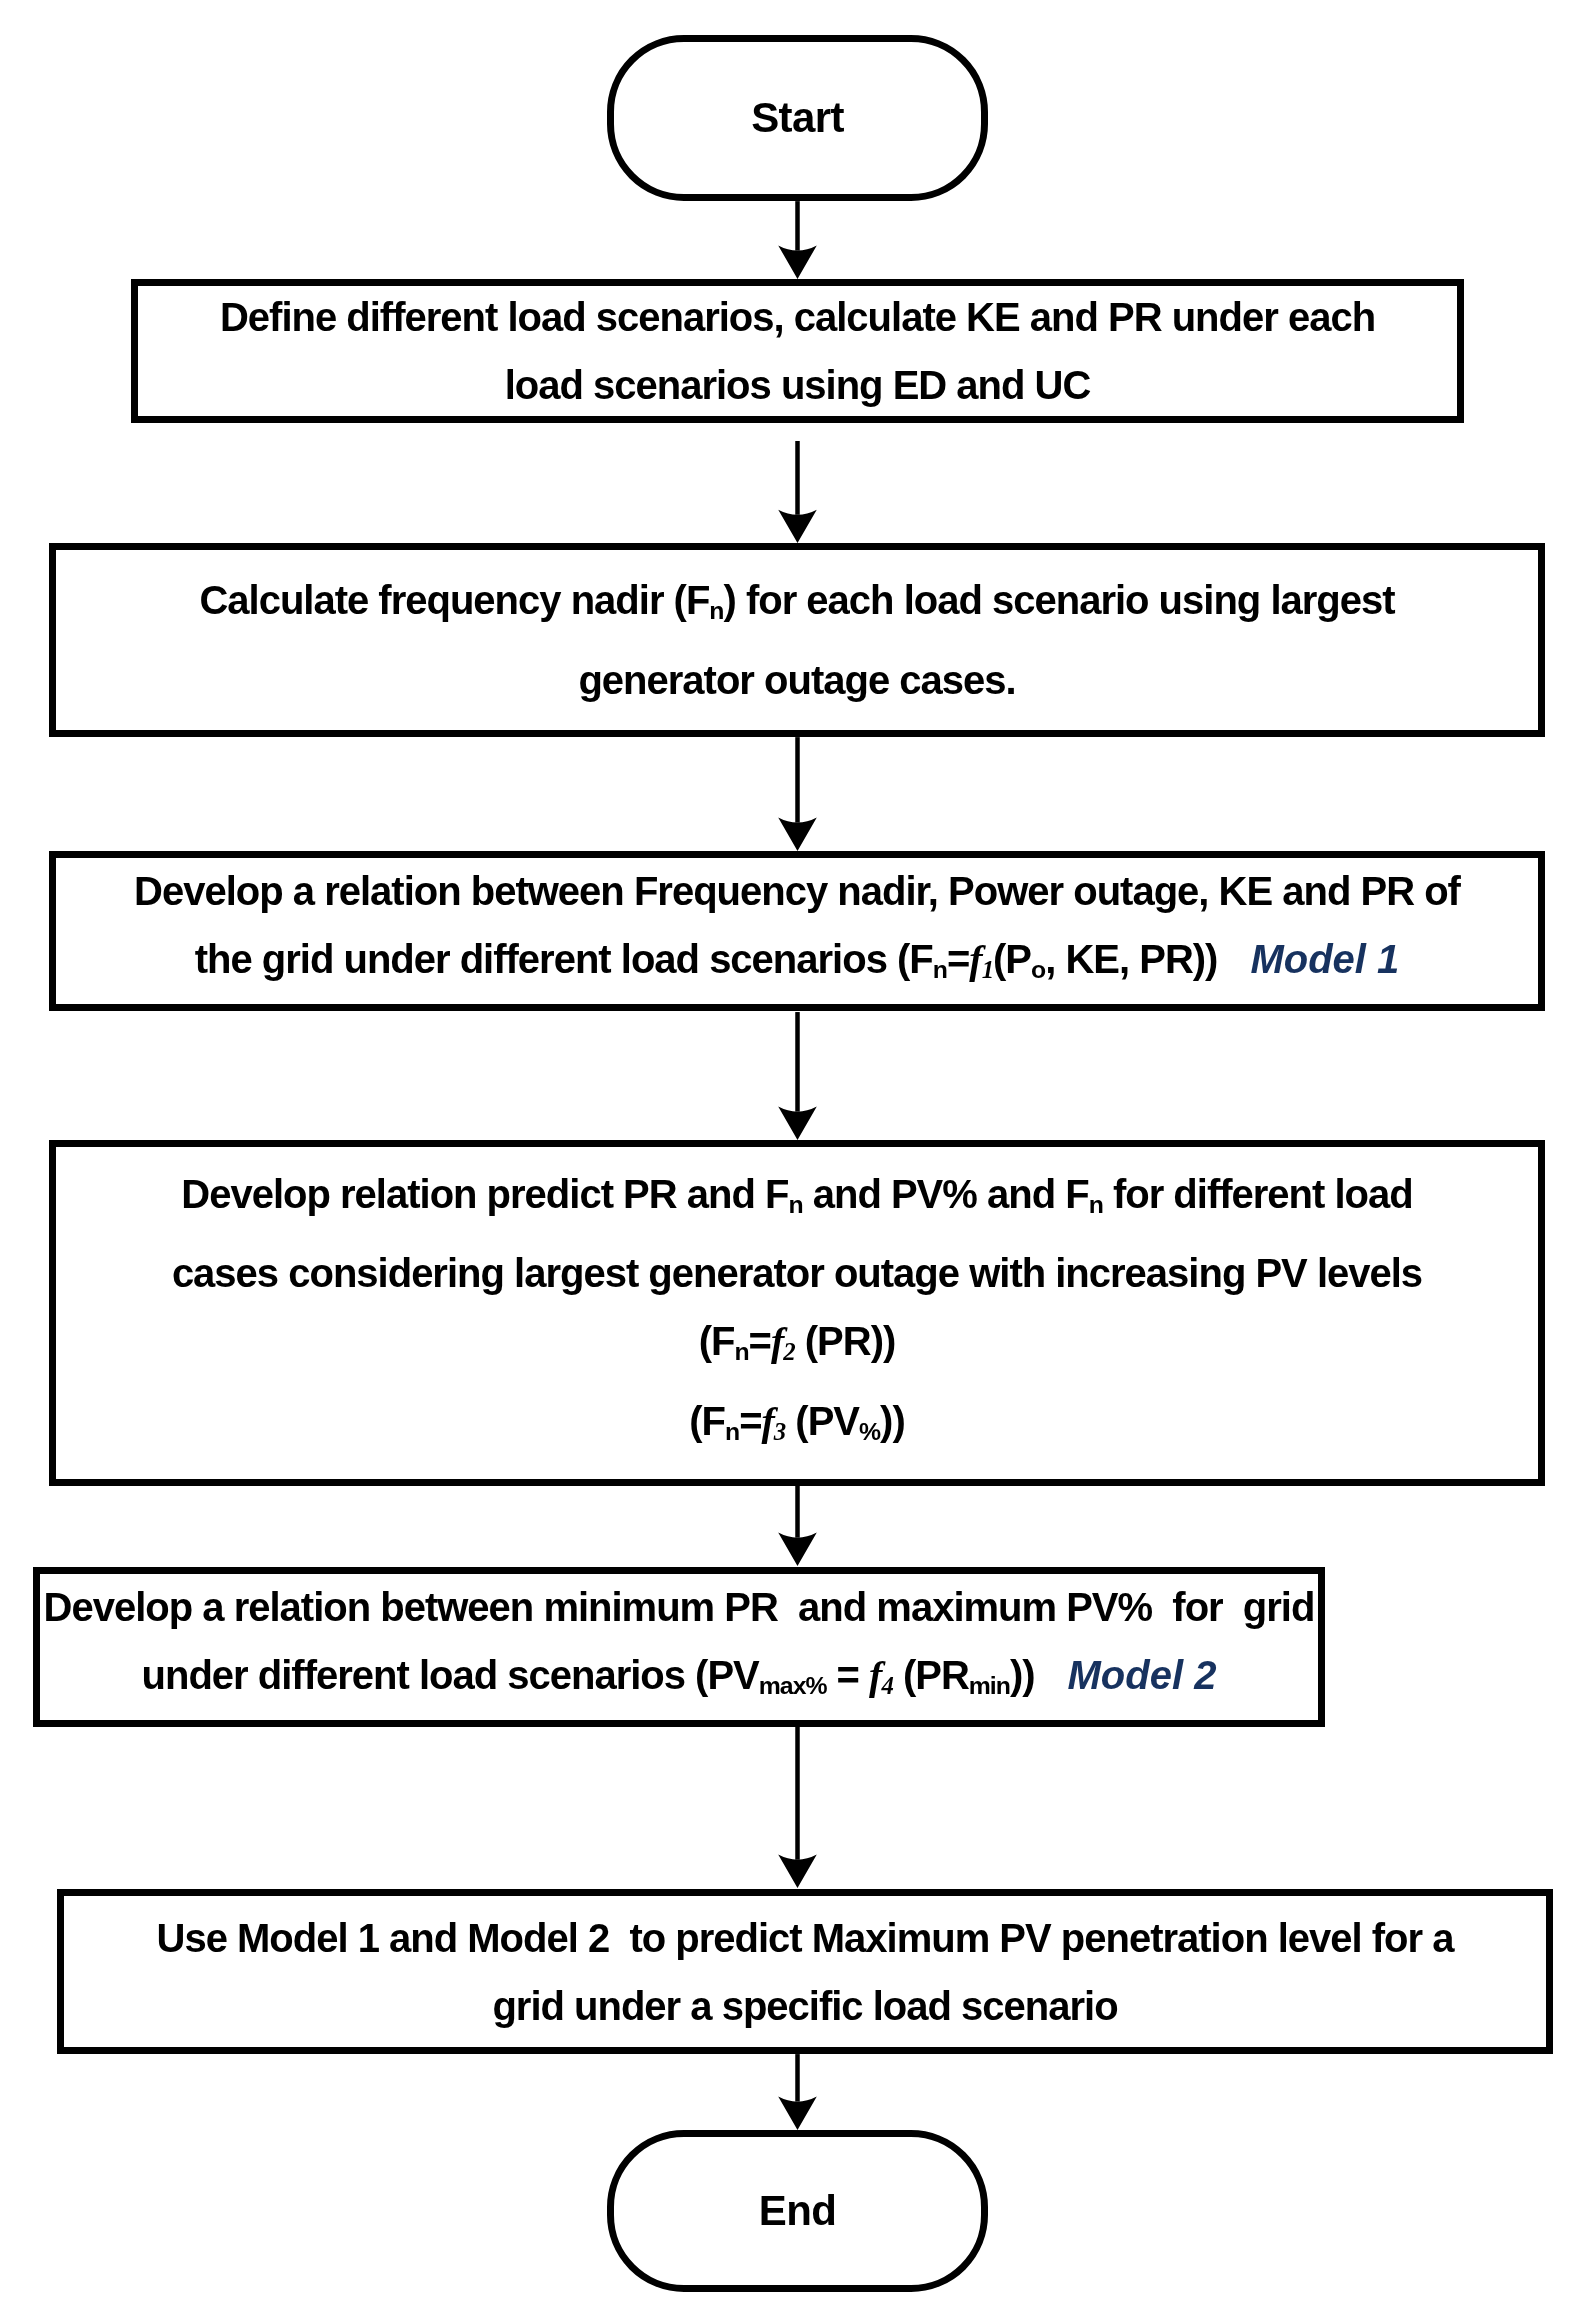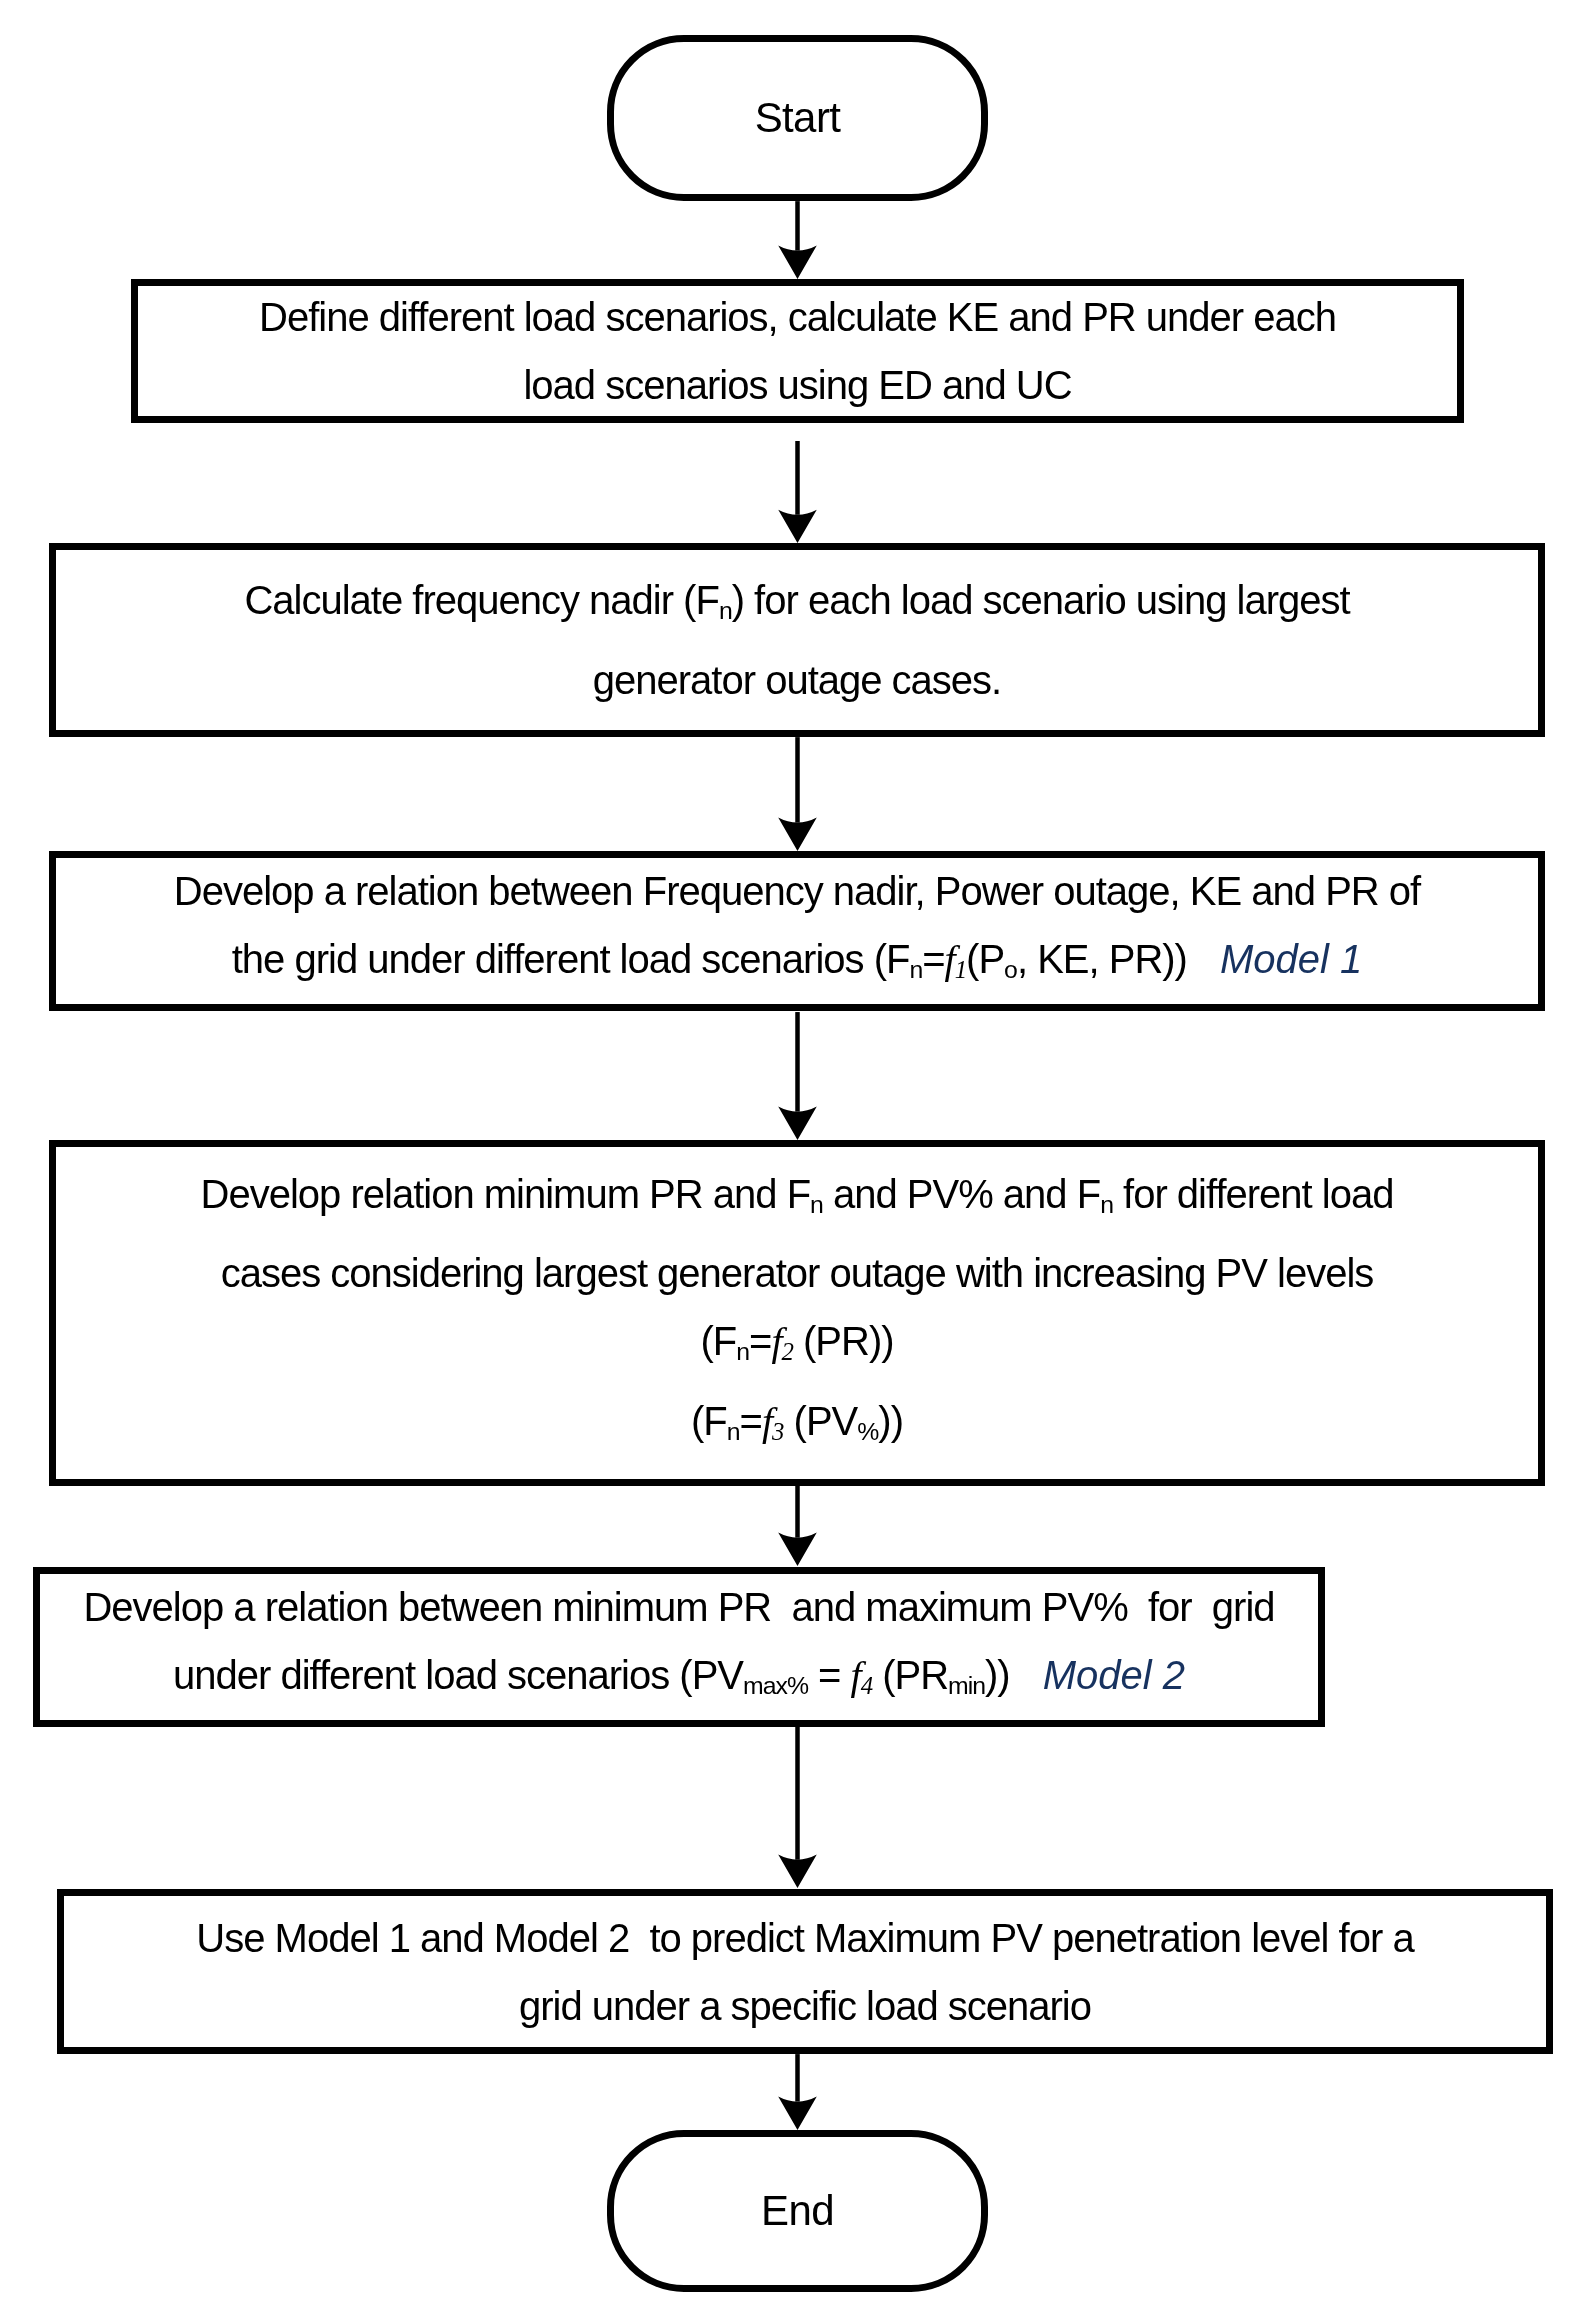--- a/index.html
+++ b/index.html
@@ -1,20 +1,20 @@
 <!DOCTYPE html>
 <html style="--ink: #000000; --navy: #17325f;font-size:10.3px"><head>
 <meta charset="utf-8">
 <style>
   :root { --ink:#000000; --navy:#17325f; }
   html,body { margin:0; padding:0; background:#ffffff; }
   .canvas {
     position:relative; width:1588px; height:2319px; background:#ffffff;
     font-family:"Liberation Sans","DejaVu Sans",sans-serif;
-    color:var(--ink); font-weight:normal;
+    color:var(--ink); font-weight:bold;
   }
   .node {
     position:absolute; box-sizing:border-box;
     border:7px solid var(--ink); background:#ffffff;
     display:flex; flex-direction:column; justify-content:center; align-items:center;
     text-align:center;
   }
   .terminal { border-radius:77px; font-size:42px; letter-spacing:-0.6px; }
   .process  { font-size:40px; letter-spacing:-1px; }
   .line { white-space:nowrap; line-height:68px; }
@@ -65,21 +65,21 @@
       <div class="line"><span>Develop a relation between Frequency nadir, Power outage, KE and PR of</span></div>
       <div class="line"><span>the grid under different load scenarios (F</span><span class="sub">n</span><span>=</span><span class="f">f</span><span class="fsub">1</span><span>(P</span><span class="sub">o</span><span>, KE, PR))</span><span class="model">Model 1</span></div>
     </div>
 
   <svg class="arrow" style="top:1012px;" width="45" height="128" viewBox="0 0 70 199">
     <line x1="35" y1="0" x2="35" y2="155"></line>
     <path d="M35 199 L5 147 Q35 163 65 147 Z"></path>
   </svg>
 
   <div class="node process" style="left:49px; top:1140px; width:1496px; height:346px;">
-      <div class="line"><span>Develop relation minimum PR and F</span><span class="sub">n</span><span> and PV% and F</span><span class="sub">n</span><span> for different load</span></div>
+      <div class="line"><span>Develop relation predict PR and F</span><span class="sub">n</span><span> and PV% and F</span><span class="sub">n</span><span> for different load</span></div>
       <div class="line"><span>cases considering largest generator outage with increasing PV levels</span></div>
       <div class="line"><span>(F</span><span class="sub">n</span><span>=</span><span class="f">f</span><span class="fsub">2</span><span> (PR))</span></div>
       <div class="line"><span>(F</span><span class="sub">n</span><span>=</span><span class="f">f</span><span class="fsub">3</span><span> (PV</span><span class="sub">%</span><span>))</span></div>
     </div>
 
   <svg class="arrow" style="top:1485px;" width="45" height="81" viewBox="0 0 70 126">
     <line x1="35" y1="0" x2="35" y2="82"></line>
     <path d="M35 126 L5 74 Q35 90 65 74 Z"></path>
   </svg>
 

